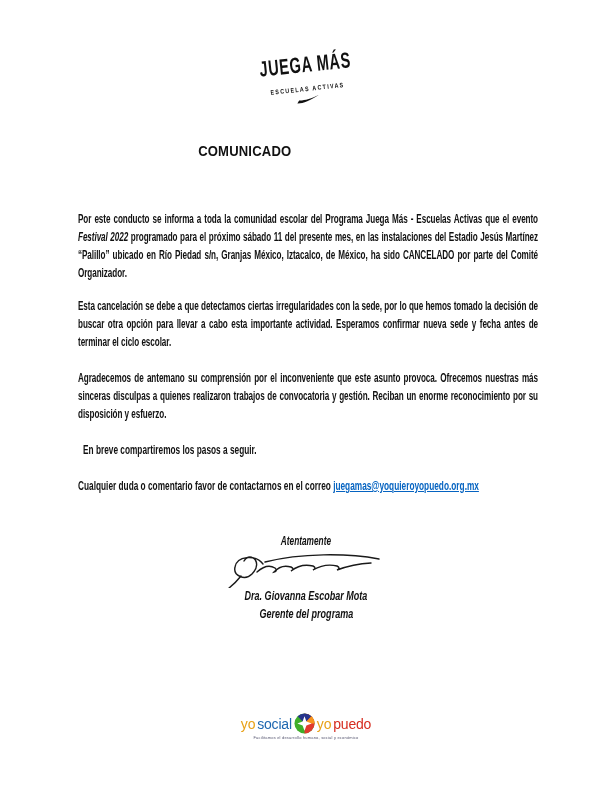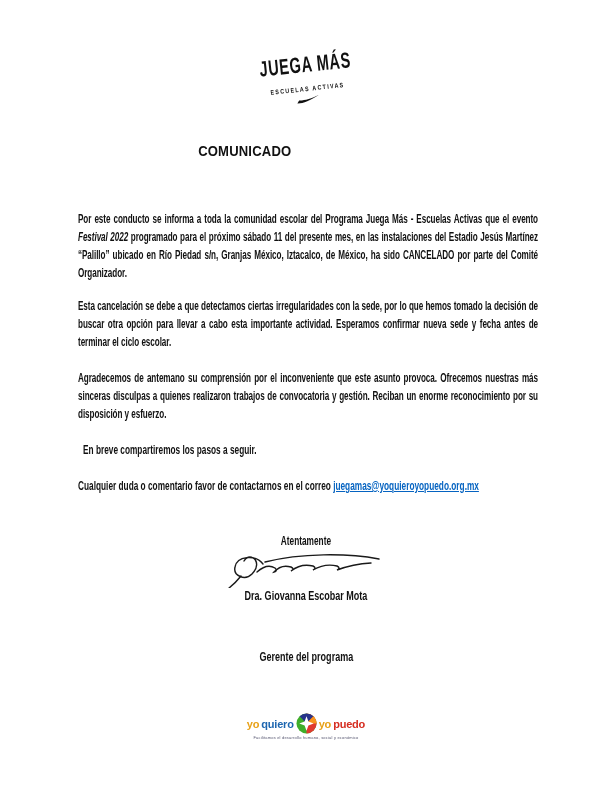--- a/index.html
+++ b/index.html
@@ -27,32 +27,32 @@
   .para{position:absolute;left:78px;width:690px;transform:scaleX(0.6667);transform-origin:0 0;
         text-align:justify;font-weight:bold;font-size:12.2px;line-height:18px;letter-spacing:-0.1px;margin:0;}
   .p1{top:210px;}
   .p2{top:297px;}
   .p3{top:369px;}
   .line1{top:440px;left:83px;}
   .line2{top:476px;left:78px;}
 
   .email{color:#0563C1;text-decoration:underline;cursor:pointer;}
 
-  .center-row{left:0;width:612px;text-align:center;}
+  .center-row{left:0;width:612px;text-align:center;font-style:italic;}
   .closing-row{top:531px;}
   .name-row{top:586px;}
-  .role-row{top:604px;margin-top:43px;}
+  .role-row{top:604px;}
   .name-row .cx,.role-row .cx{transform:scaleX(0.74);transform-origin:50% 50%;}
 
   .signature{position:absolute;top:548px;left:calc(50% - 85px);}
 
   
   .footer{position:absolute;top:713px;left:0;width:612px;text-align:center;}
   .footer .lockup{display:inline-flex;align-items:center;gap:2px;}
-  .fw{font-weight:bold;font-size:11px;letter-spacing:-0.2px;}
+  .fw{font-weight:normal;font-size:14px;letter-spacing:-0.2px;}
   .fw.yo1,.fw.yo2{color:#E8A117;}
   .fw.quiero{color:#1D66B0;}
   .fw.puedo{color:#D62D20;}
   .ball{display:block;}
   .tagline{margin-top:1px;font-size:4px;color:#55556f;letter-spacing:0.2px;font-weight:normal;}
 </style>
 </head>
 <body>
 
 <div class="page">
@@ -100,21 +100,21 @@
   <div class="row center-row name-row">
     <span class="cx center">Dra. Giovanna Escobar Mota</span>
   </div>
   <div class="row center-row role-row">
     <span class="cx center">Gerente del programa</span>
   </div>
 
   <div class="footer">
     <span class="lockup">
       <span class="fw yo1">yo</span>
-        <span class="fw quiero">quiero</span>
+        <span class="fw quiero">social</span>
       <svg class="ball" width="21" height="21" viewBox="0 0 22 22">
         <circle cx="11" cy="11" r="10.5" fill="#3FAE2A"></circle>
         <path d="M11 0.5 A10.5 10.5 0 0 1 11 21.5 L11 11 Z" fill="#E03A2F"></path>
         <path d="M3.8 3.4 A10.5 10.5 0 0 1 18.2 3.4 L11 11 Z" fill="#27348B"></path>
         <path d="M18.2 3.4 A10.5 10.5 0 0 1 21.5 11 L11 11 Z" fill="#F7941D"></path>
         <polygon points="11,3.5 13,8.8 18.5,11 13,13.2 11,18.5 9,13.2 3.5,11 9,8.8" fill="#ffffff"></polygon>
       </svg>
       <span class="fw yo2">yo</span>
         <span class="fw puedo">puedo</span>
     </span>

